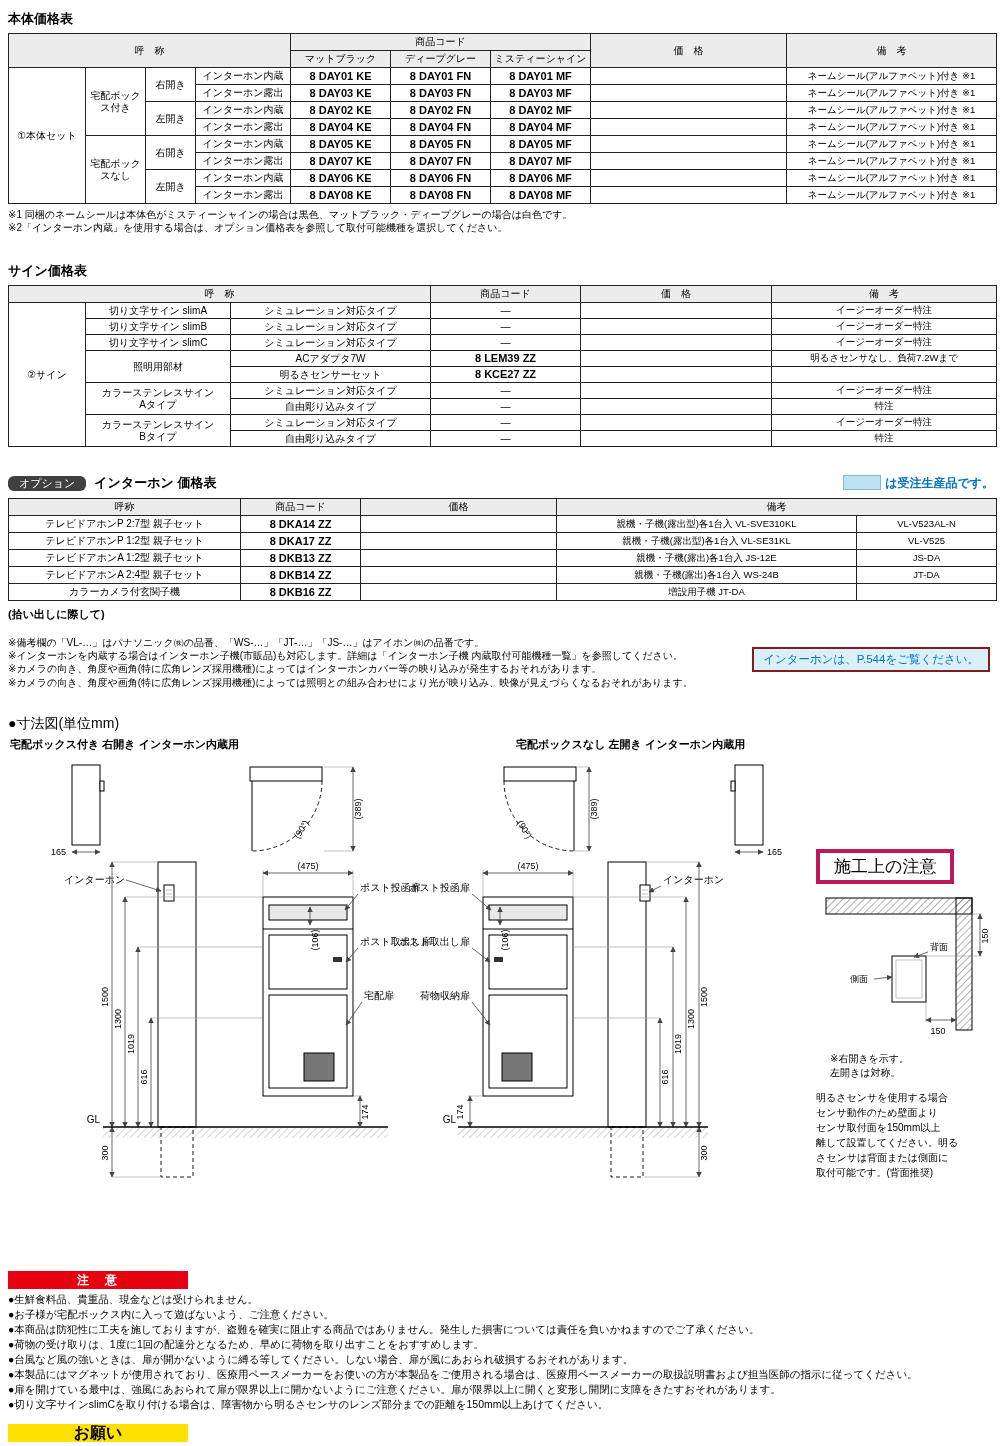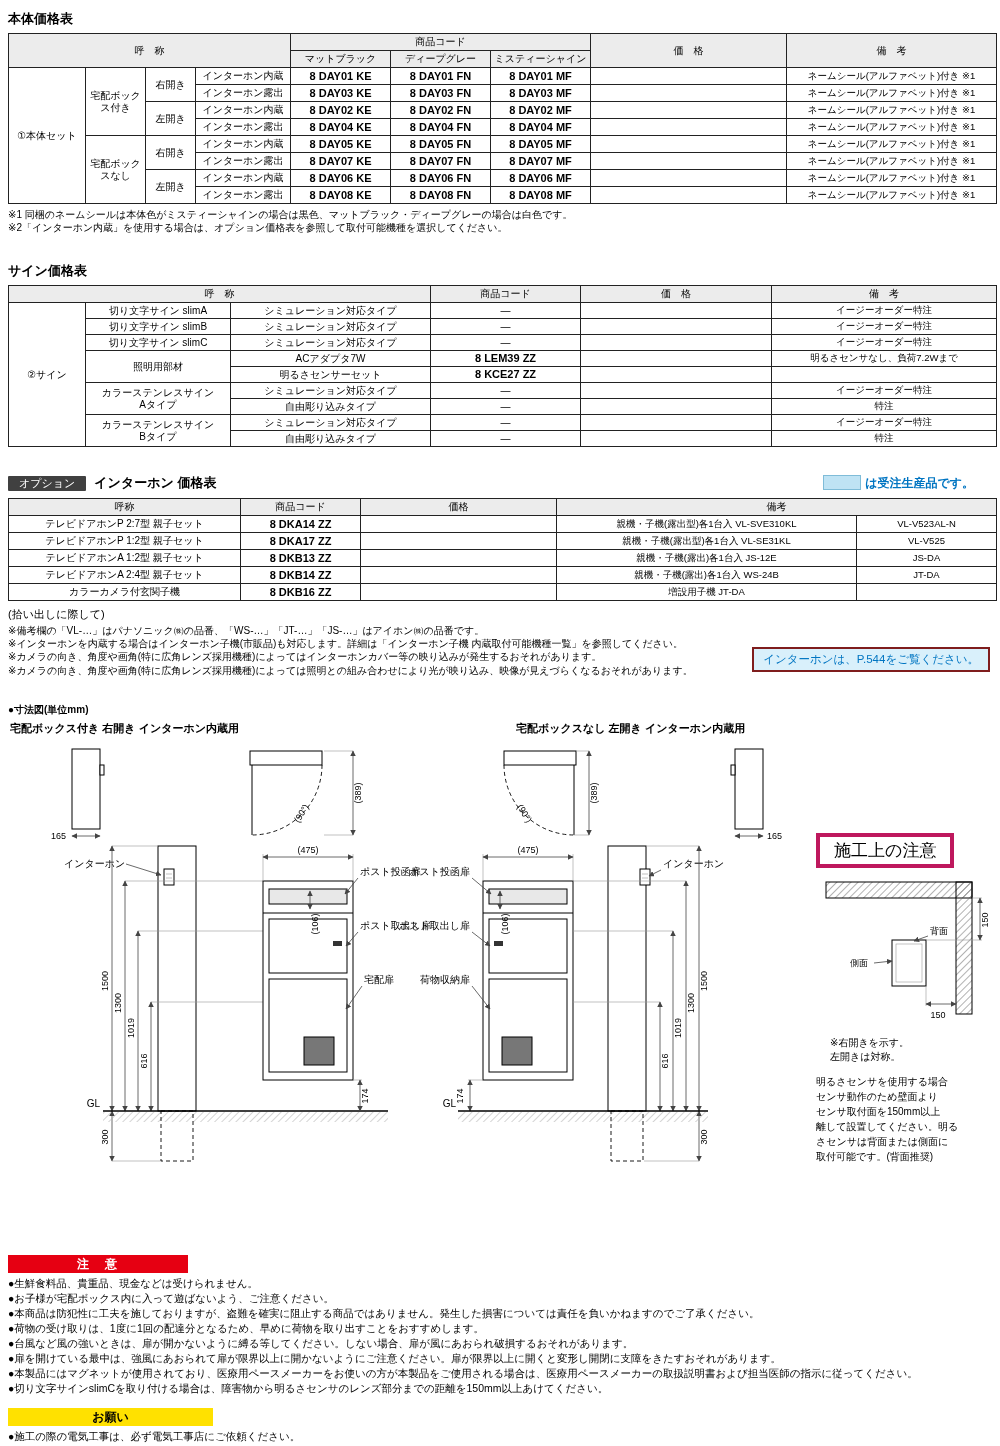--- a/index.html
+++ b/index.html
@@ -1,52 +1,52 @@
 <!DOCTYPE html>
 <html><head>
 <meta charset="utf-8">
 <style>
   *{margin:0;padding:0;box-sizing:border-box}
   html,body{background:#fff}
   body{width:1000px;font-family:"Liberation Sans","DejaVu Sans",sans-serif;color:#000}
-  .page{position:relative;width:1000px;height:1446px;padding:8px 20px 0 8px;overflow:hidden}
+  .page{position:relative;width:1000px;height:1446px;padding:8px 0 0 8px;overflow:hidden}
   .sec-title{font-size:13px;font-weight:bold;margin:2px 0 5px}
   table{border-collapse:collapse;width:988px;table-layout:fixed}
   th,td{border:1px solid #222;font-size:10px;text-align:center;vertical-align:middle;padding:0 2px;height:17px;line-height:1.15;overflow:hidden}
   th{background:#ececec;font-weight:normal}
   td.code{font-weight:bold;font-size:11px}
   td.rem{font-size:9.5px}
   .pre{white-space:pre-line}
   .notes{font-size:10px;line-height:1.3;margin:4px 0 0}
   .t2{margin-top:0}
   .t2 td{height:16px}
   .sec2{margin-top:28px}
   .sec3-row{display:flex;align-items:center;margin-top:26px;height:20px}
-  .badge{background:#404040;color:#fff;border-radius:1px;padding:2px 11px;font-size:11px;line-height:1;margin-right:8px}
+  .badge{background:#404040;color:#fff;border-radius:6px;padding:2px 11px;font-size:11px;line-height:1;margin-right:8px}
   .legend{margin-left:auto;display:flex;align-items:flex-start;margin-right:6px}
   .legend-swatch{width:38px;height:15px;background:#bfe3f4;border:1px solid #7fbcd8;margin-right:4px}
   .legend-text{color:#0075c2;font-size:12px;font-weight:bold}
   .t3{margin-top:5px}
   .pickup{margin-top:6px}
-  .pickup-title{font-size:11px;font-weight:normal;margin-bottom:2px}
+  .pickup-title{font-size:11px;font-weight:bold;margin-bottom:14px}
   .pickup .notes{margin:0;line-height:1.32}
   .refbox{position:absolute;right:10px;top:647px;background:#d9f0fb;border:2px solid #7f1d1d;color:#0075c2;font-size:11.5px;padding:3px 9px}
-  .dims-title{margin-top:26px;font-size:10px;font-weight:bold}
+  .dims-title{margin-top:26px;font-size:14px;font-weight:normal}
   .dims-wrap{position:relative;height:482px;margin-top:4px}
   .dia-cap{position:absolute;top:0;font-size:11px;font-weight:bold}
   .dia-cap.left{left:2px}
   .dia-cap.right{left:508px}
   .dia-svg{position:absolute;left:0;top:20px}
   .notes-col{position:absolute;left:808px;top:112px;width:184px}
   .nb-title{display:inline-block;border:4px solid #be185d;padding:2px 14px;font-size:17px;margin-bottom:6px}
   .mirror-note{font-size:10px;line-height:1.4;margin:6px 0 10px 14px}
   .sensor-note{font-size:10px;line-height:1.5}
   .caution{margin-top:52px}
   .c-label{width:180px;height:18px;background:#e60012;color:#fff;font-size:12px;font-weight:bold;text-align:center;line-height:18px;letter-spacing:2px}
-  .r-label{width:205px;height:18px;background:#ffe100;color:#000;font-size:12px;font-weight:bold;text-align:center;line-height:18px}
+  .r-label{width:180px;height:18px;background:#ffe100;color:#000;font-size:16px;font-weight:bold;text-align:center;line-height:18px}
   .c-items{margin-top:3px;font-size:10.5px;line-height:1.43}
   .request{margin-top:12px}
   svg text{font-size:9px;fill:#000;font-family:"Liberation Sans","DejaVu Sans",sans-serif}
   svg text.lbl{font-size:10px}
   .ln{stroke:#000;stroke-width:1;fill:none}
   .obj{stroke:#000;stroke-width:1;fill:#fff}
   .objg{stroke:#000;stroke-width:1;fill:#e8e8e8}
   .dim{stroke:#444;stroke-width:0.8;fill:none}
   .ext{stroke:#999;stroke-width:0.6;fill:none}
   .dsh{stroke:#000;stroke-width:0.9;fill:none;stroke-dasharray:4 3}
@@ -517,22 +517,22 @@
   </div>
 
   <div class="caution">
     <div class="c-label">注　意</div>
     <div class="c-items">
       <div>●生鮮食料品、貴重品、現金などは受けられません。</div>
       <div>●お子様が宅配ボックス内に入って遊ばないよう、ご注意ください。</div>
       <div>●本商品は防犯性に工夫を施しておりますが、盗難を確実に阻止する商品ではありません。発生した損害については責任を負いかねますのでご了承ください。</div>
       <div>●荷物の受け取りは、1度に1回の配達分となるため、早めに荷物を取り出すことをおすすめします。</div>
       <div>●台風など風の強いときは、扉が開かないように縛る等してください。しない場合、扉が風にあおられ破損するおそれがあります。</div>
+      <div>●本製品にはマグネットが使用されており、医療用ペースメーカーをお使いの方が本製品をご使用される場合は、医療用ペースメーカーの取扱説明書および担当医師の指示に従ってください。</div>
       <div>●扉を開けている最中は、強風にあおられて扉が限界以上に開かないようにご注意ください。扉が限界以上に開くと変形し開閉に支障をきたすおそれがあります。</div>
-      <div>●本製品にはマグネットが使用されており、医療用ペースメーカーをお使いの方が本製品をご使用される場合は、医療用ペースメーカーの取扱説明書および担当医師の指示に従ってください。</div>
       <div>●切り文字サインslimCを取り付ける場合は、障害物から明るさセンサのレンズ部分までの距離を150mm以上あけてください。</div>
     </div>
   </div>
 
   <div class="request">
     <div class="r-label">お願い</div>
     <div class="c-items">
       <div>●施工の際の電気工事は、必ず電気工事店にご依頼ください。</div>
     </div>
   </div>

